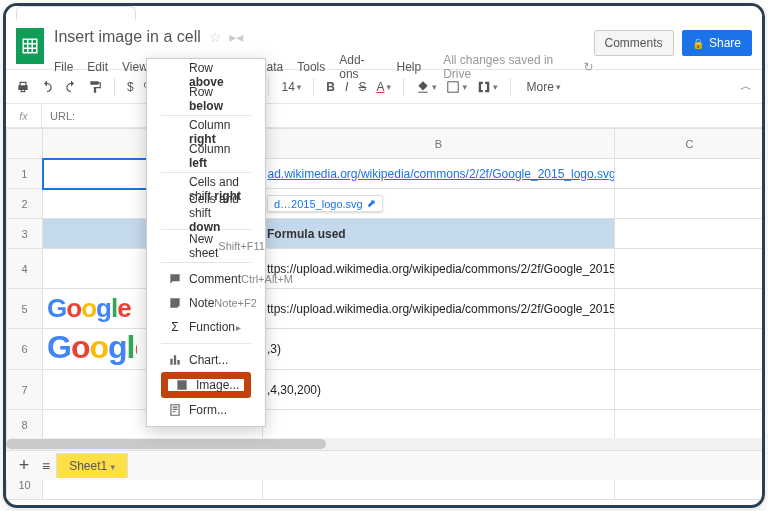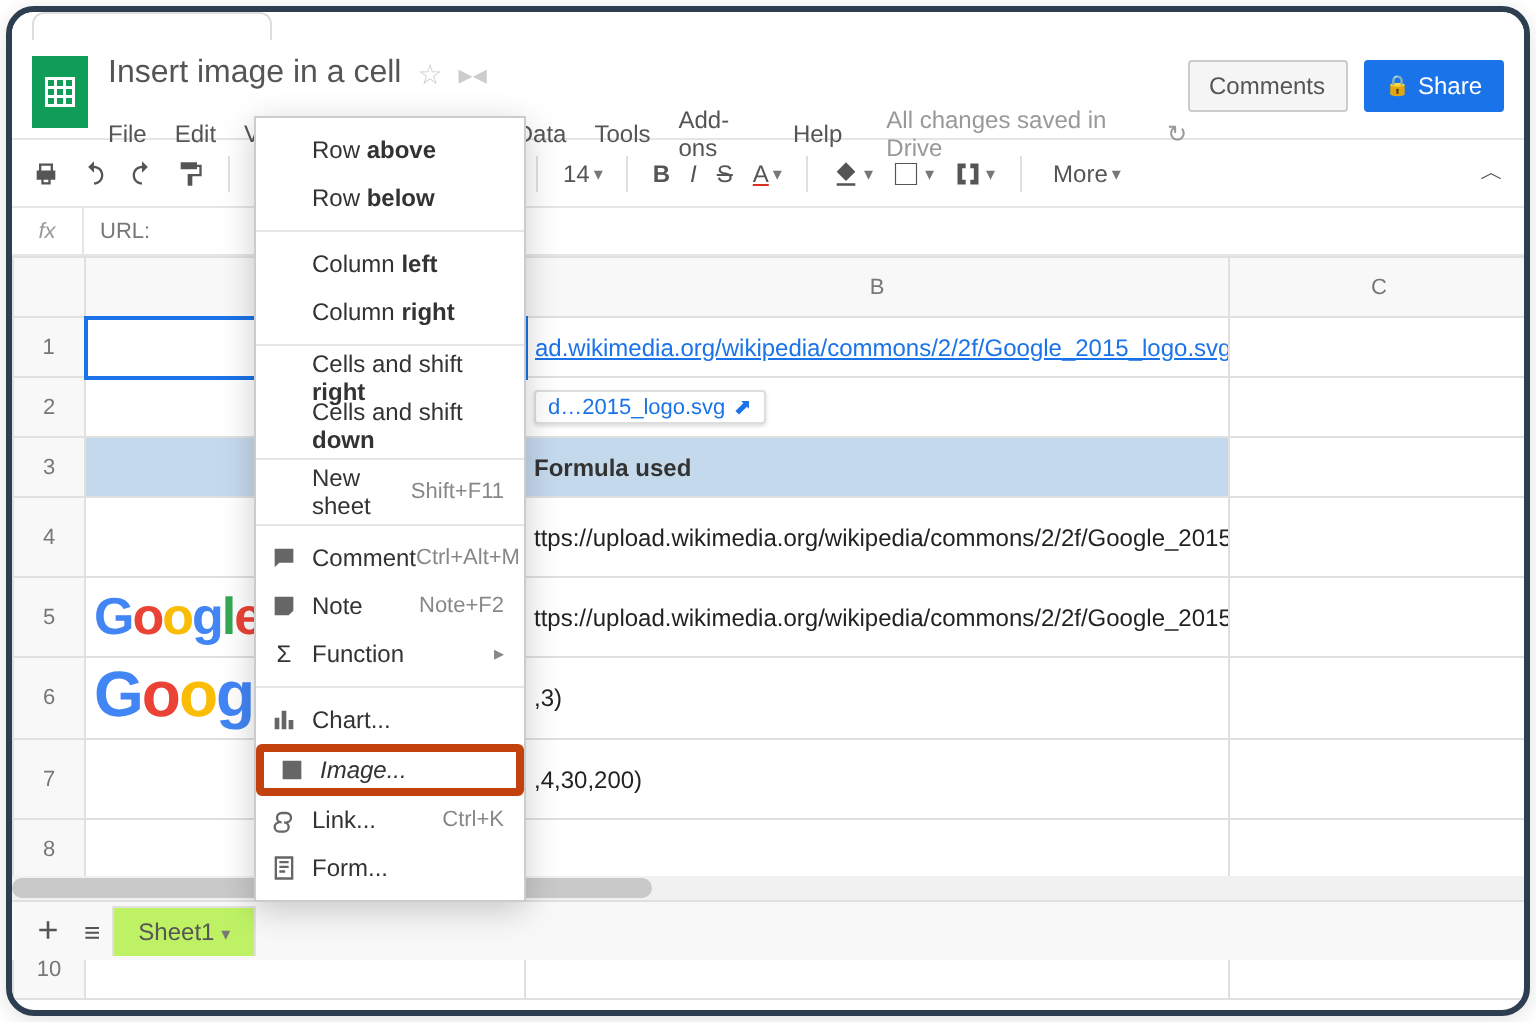--- a/index.html
+++ b/index.html
@@ -46,31 +46,31 @@
   .hdrcell{background:#c5d9ed !important; text-align:center; font-weight:bold; color:#333;}
   .tall{height:40px !important;}
   .google-logo{display:inline-flex; font-weight:bold; font-size:22px; letter-spacing:-1px;}
   .google-logo span:nth-child(1){color:#4285F4}.google-logo span:nth-child(2){color:#EA4335}.google-logo span:nth-child(3){color:#FBBC05}.google-logo span:nth-child(4){color:#4285F4}.google-logo span:nth-child(5){color:#34A853}.google-logo span:nth-child(6){color:#EA4335}
   .partlogo{overflow:hidden; display:inline-block;}
   .linkchip{display:inline-flex;align-items:center;gap:4px;border:1px solid #ddd;border-radius:2px;padding:1px 6px;font-size:11px;color:#1a73e8;box-shadow:0 1px 2px rgba(0,0,0,.15); background:#fff;}
   .linkchip .ext{font-size:11px;}
   .sheet-tabs{position:absolute;bottom:0;left:0;right:0;height:30px;border-top:1px solid #e0e0e0; background:#f8f8f8; display:flex; align-items:center; padding-left:6px; gap:6px; font-size:12px; color:#555;}
   .sheet-tabs .add{font-size:18px;color:#555; width:24px; text-align:center;}
   .sheet-tabs .all{font-size:14px;}
-  .sheet-tab{background:#bef264;border:1px solid #e0e0e0;border-bottom:none; padding:5px 12px;}
+  .sheet-tab{background:#fde047;border:1px solid #e0e0e0;border-bottom:none; padding:5px 12px;}
   
-  .menu{position:absolute; top:52px; left:121px; width:136px; background:#fff; border:1px solid #ccc; box-shadow:0 4px 16px rgba(0,0,0,.2); z-index:50; font-size:12px; color:#333; padding:4px 0;}
+  .menu{position:absolute; top:52px; left:140px; width:120px; background:#fff; border:1px solid #ccc; box-shadow:0 4px 16px rgba(0,0,0,.2); z-index:50; font-size:12px; color:#333; padding:4px 14px;}
   .menu .mrow{display:flex; align-items:center; height:24px; padding:0 10px 0 28px; position:relative;}
   .menu .msep{height:1px;background:#e5e5e5; margin:4px 0;}
   .menu .micon{position:absolute;left:6px; width:16px; display:flex; justify-content:center;}
   .menu .micon svg{width:14px;height:14px;fill:#666;}
   .menu .short{margin-left:auto; color:#888; font-size:11px;}
   .menu .arrow{margin-left:auto; color:#888; font-size:10px;}
   .menu .bold{font-weight:bold;}
-  .menu .highlighted{border:4px solid #c2410c; border-radius:3px; height:26px;font-style:italic;}
+  .menu .highlighted{border:7px solid #c2410c; border-radius:3px; height:26px;}
   .hscroll{position:absolute; bottom:30px; left:0; right:0; height:12px; background:#f1f1f1;}
   .hscroll .thumb{position:absolute;left:0; top:1px; height:10px; width:320px; background:#c9c9c9; border-radius:5px;}
 </style>
 </head>
 <body>
 
 <div class="frame">
   <div class="tab-strip">
       <div class="browser-tab"></div>
     </div>
@@ -311,24 +311,24 @@
 
   <div class="menu">
     <div class="mrow">
         <span>Row <span class="bold">above</span></span>
       </div>
     <div class="mrow">
         <span>Row <span class="bold">below</span></span>
       </div>
     <div class="msep"></div>
     <div class="mrow">
+        <span>Column <span class="bold">right</span></span>
+      </div>
+    <div class="mrow">
         <span>Column <span class="bold">left</span></span>
-      </div>
-    <div class="mrow">
-        <span>Column <span class="bold">right</span></span>
       </div>
     <div class="msep"></div>
     <div class="mrow">
         <span>Cells and shift <span class="bold">right</span></span>
       </div>
     <div class="mrow">
         <span>Cells and shift <span class="bold">down</span></span>
       </div>
     <div class="msep"></div>
     <div class="mrow">
@@ -372,29 +372,20 @@
         <span class="micon">
           <svg viewBox="0 0 24 24">
             <path d="M4 4h16v16H4zm2 12l3-4 2 3 3-5 4 6z"></path>
           </svg>
         </span>
         <span>Image...</span>
       </div>
     <div class="mrow">
         <span class="micon">
           <svg viewBox="0 0 24 24">
-            <path d="M10 14a4 4 0 010-8h4a4 4 0 010 8m-6 0a4 4 0 000 8h4a4 4 0 000-8" fill="none" stroke="#666" stroke-width="2"></path>
-          </svg>
-        </span>
-        <span>Link...</span>
-        <span class="short">Ctrl+K</span>
-      </div>
-    <div class="mrow">
-        <span class="micon">
-          <svg viewBox="0 0 24 24">
             <path d="M5 3h14v18H5zM8 7h8M8 11h8M8 15h5" stroke="#666" fill="none" stroke-width="2"></path>
           </svg>
         </span>
         <span>Form...</span>
       </div>
   </div>
 
 </div>
 
 </body></html>

